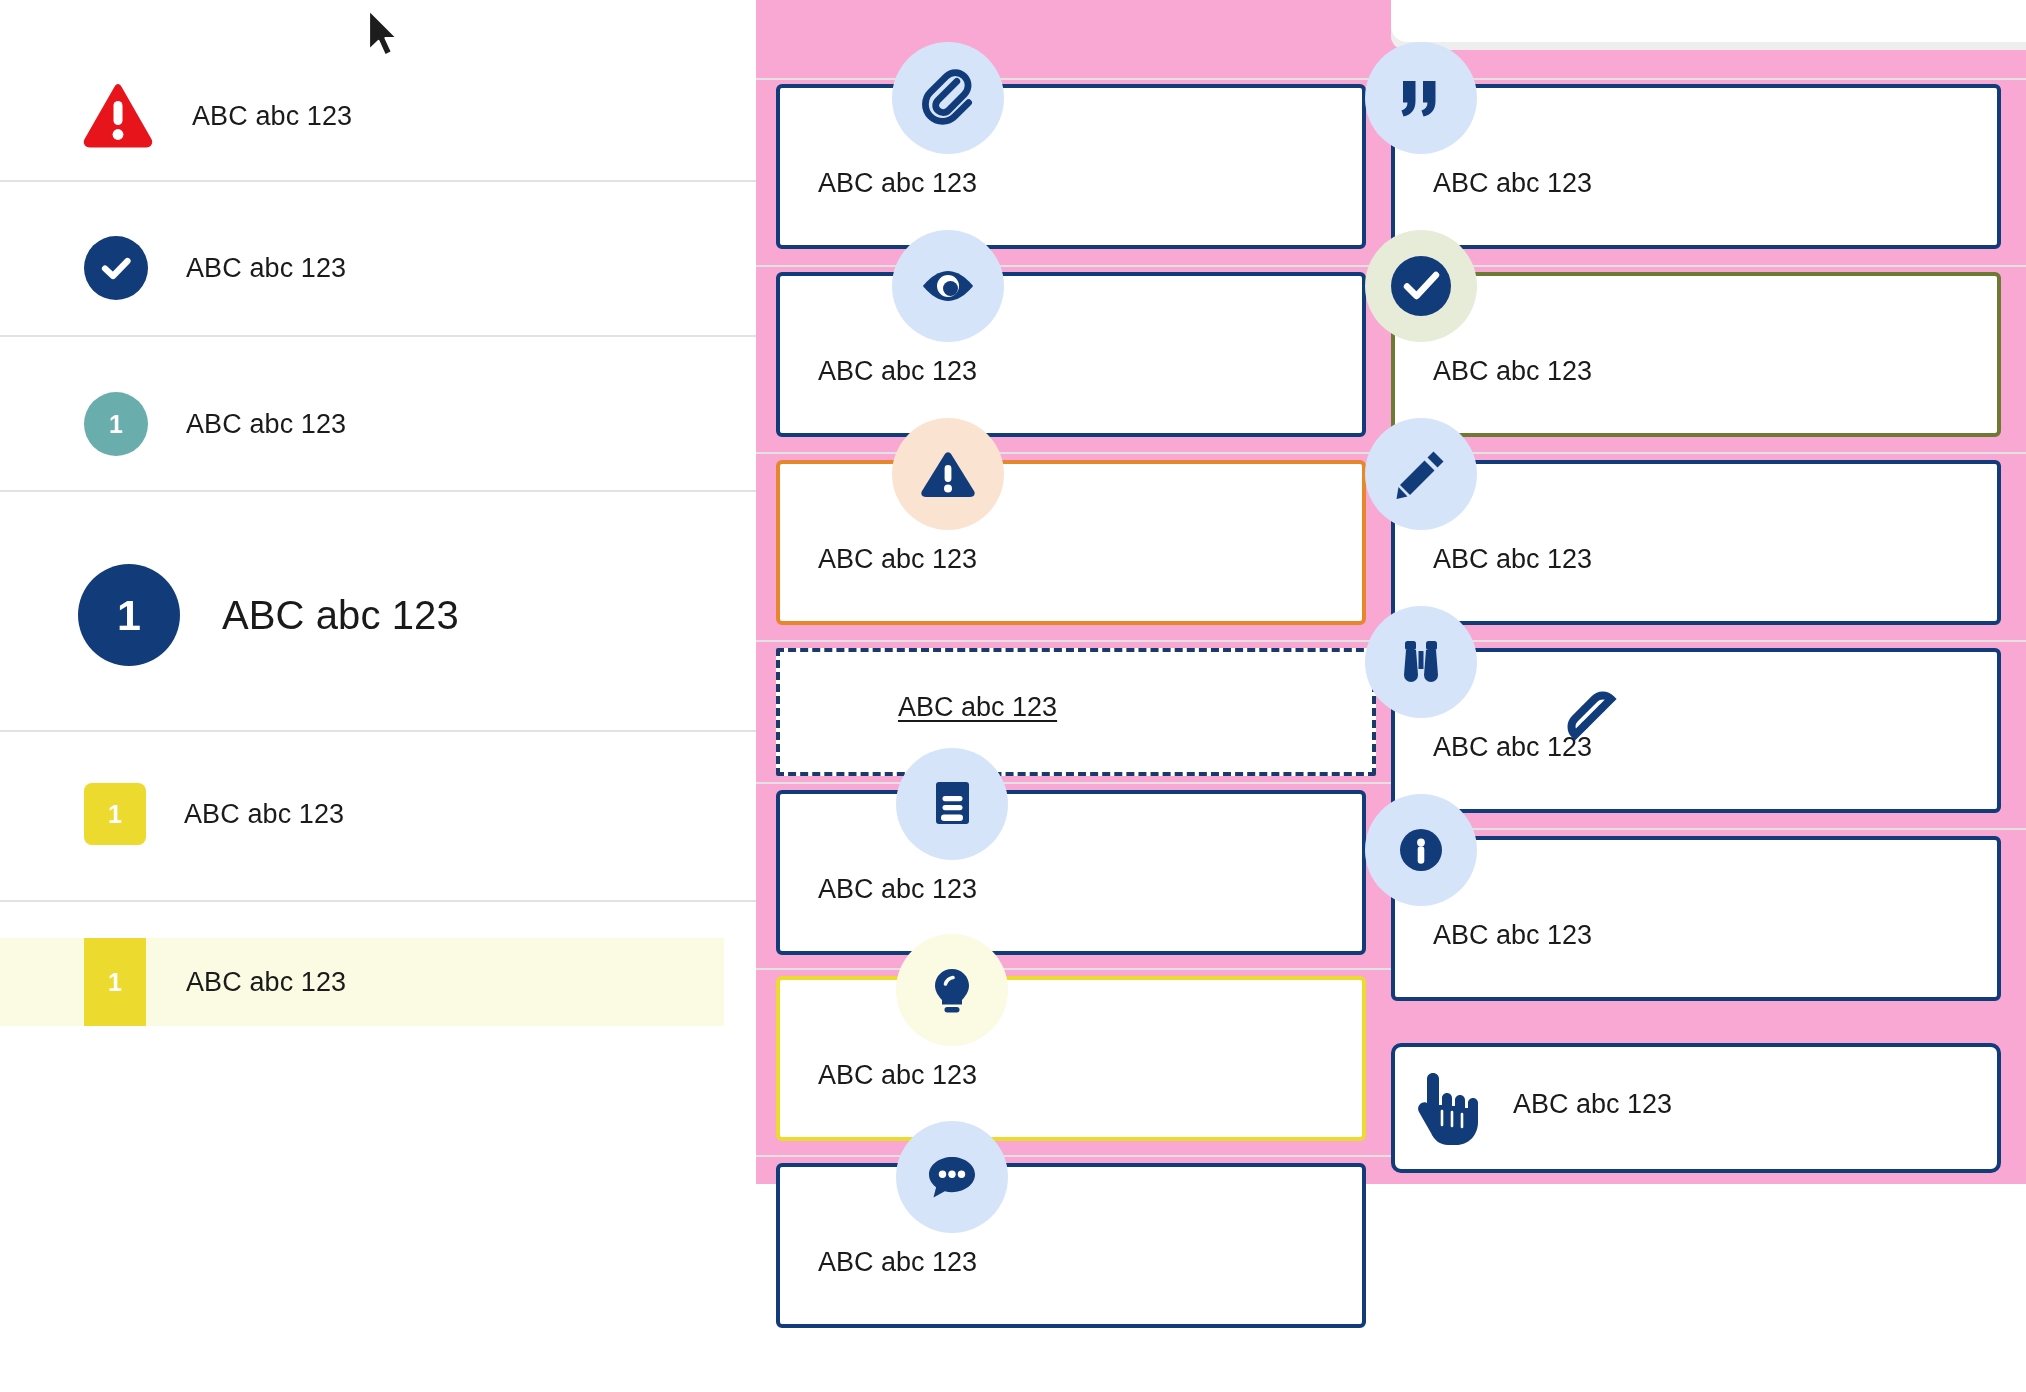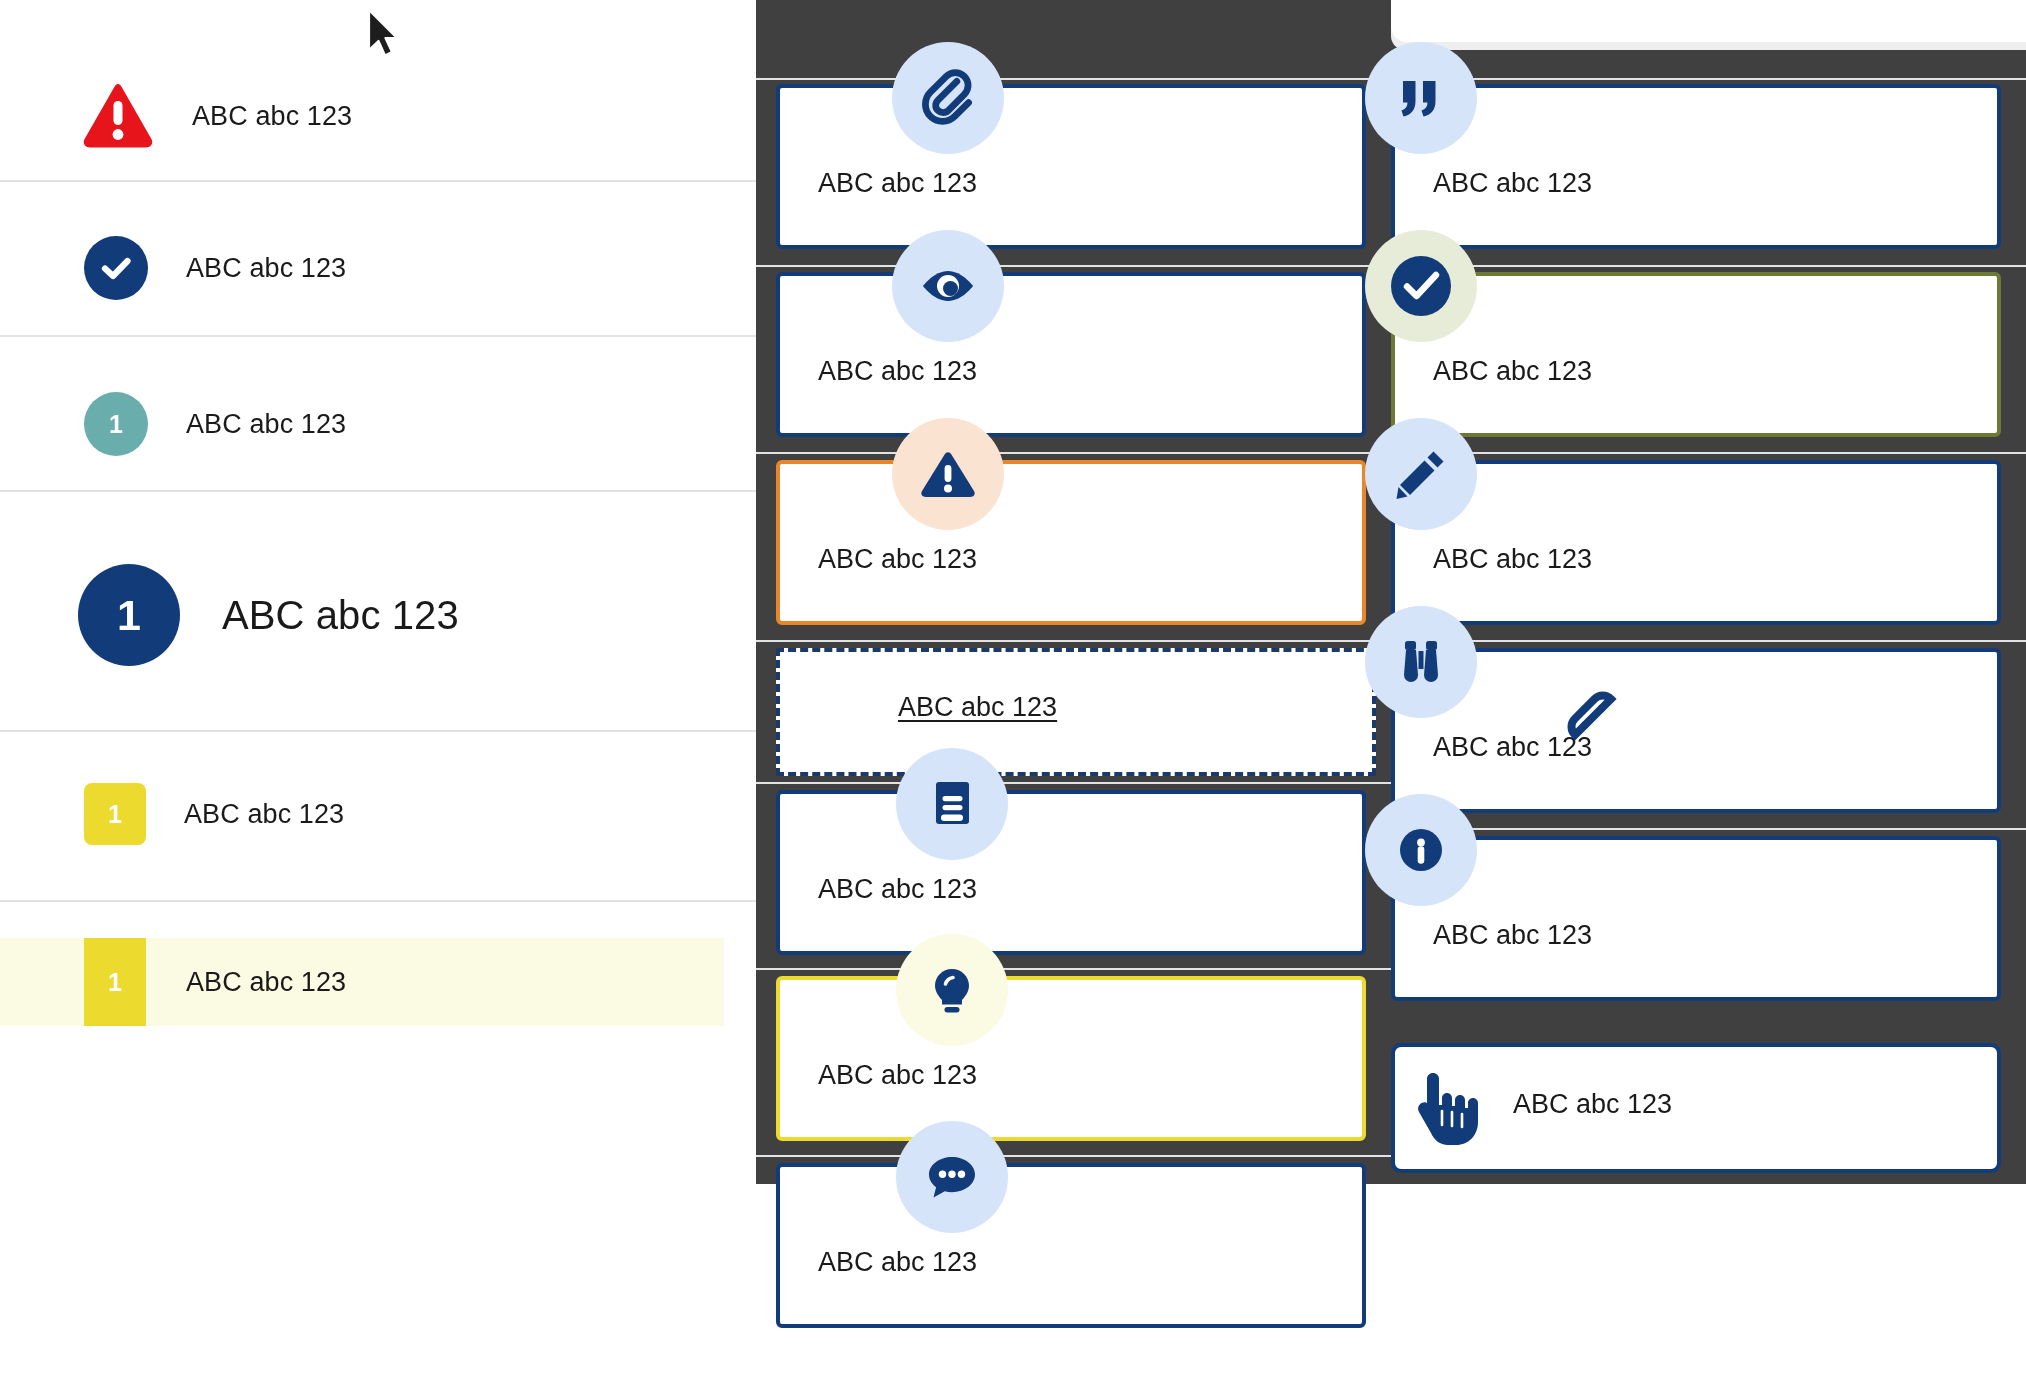--- a/index.html
+++ b/index.html
@@ -9,21 +9,21 @@
     width: 2026px;
     height: 1392px;
     overflow: hidden;
     font-family: "Liberation Sans", sans-serif;
   }
 
   #stage {
     position: relative;
     width: 2026px;
     height: 1184px;
-    background: #404040;
+    background: #f9a8d4;
   }
 
   
   #left-panel {
     position: absolute;
     left: 0; top: 0;
     width: 756px;
     height: 1392px;
     background: #ffffff;
   }

